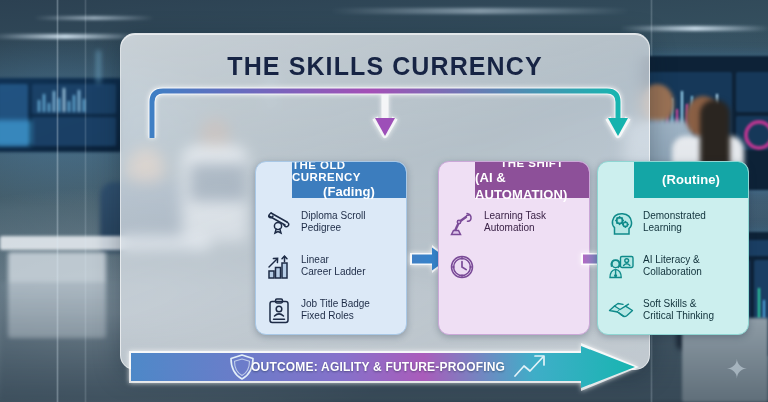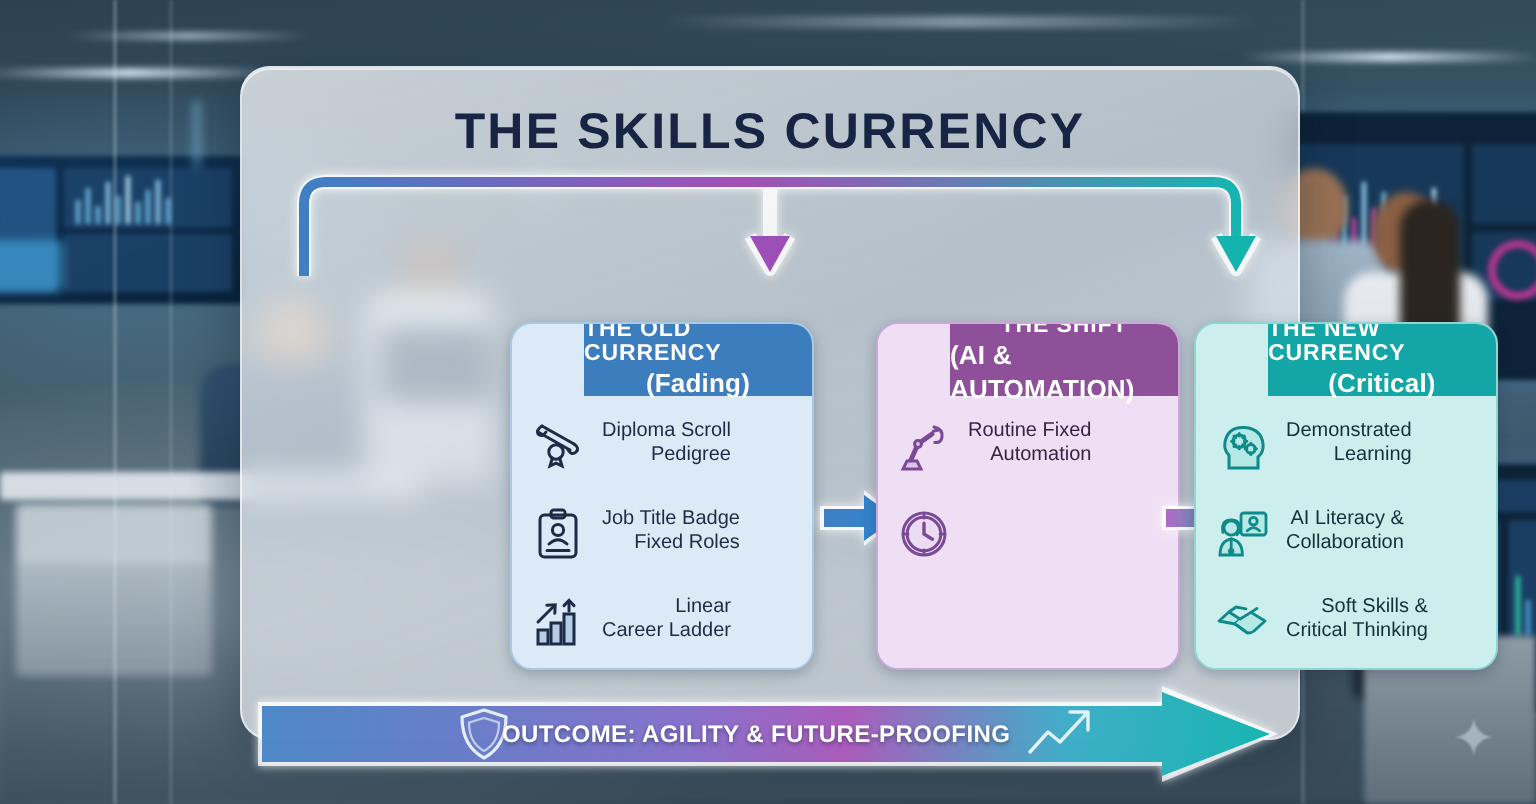--- a/index.html
+++ b/index.html
@@ -69,21 +69,21 @@
   .phead{height:36px;display:flex;flex-direction:column;align-items:center;justify-content:center;color:#fff;margin-left:36px;}
   .panel.old  .phead{background:#3c7dbe;}
   .panel.shift .phead{background:#8d5099;}
   .panel.new  .phead{background:#14a6a6;}
   .phead .h1{font-size:11.5px;font-weight:bold;letter-spacing:.45px;line-height:1.05;}
   .phead .h2{font-size:13px;font-weight:bold;letter-spacing:.1px;line-height:1.25;margin-top:1px;}
 
   .plist{padding:9px 8px 0 8px;}
   .pitem{display:flex;align-items:flex-start;gap:7px;height:42px;margin-bottom:2px;}
   .pico{width:30px;height:30px;flex:0 0 30px;display:flex;align-items:center;justify-content:center;margin-top:1px;}
-  .ptxt{font-size:10px;line-height:1.18;padding-top:3px;text-align:right;}
+  .ptxt{font-size:10px;line-height:1.18;padding-top:3px;}
   .panel.old  .ptxt{color:#1d2b46;}
   .panel.shift .ptxt{color:#3a2246;}
   .panel.new  .ptxt{color:#10313a;}
 
   
   .midarrow{position:absolute;top:208px;width:44px;height:34px;}
 
   
   .outcome{position:absolute;left:8px;top:309px;width:512px;height:48px;}
   .outcome-txt{
@@ -238,48 +238,48 @@
           </span>
           <span class="ptxt">
             <span>Diploma Scroll</span><br>
             <span>Pedigree</span>
           </span>
         </div>
 
         <div class="pitem">
           <span class="pico">
             <svg width="28" height="28" viewBox="0 0 28 28" fill="none" stroke="#1d2b46" stroke-width="1.5" stroke-linecap="round">
-              <rect x="5" y="4.5" width="18" height="21" rx="2.2"></rect>
-              <rect x="10.5" y="2" width="7" height="4" rx="1.4"></rect>
-              <circle cx="14" cy="12" r="2.8"></circle>
-              <path d="M9.5 19 Q14 14.8 18.5 19"></path>
-              <path d="M8.5 22.2 L19.5 22.2"></path>
-            </svg>
-          </span>
-          <span class="ptxt">
-            <span>Job Title Badge</span><br>
-            <span>Fixed Roles</span>
-          </span>
-        </div>
-
-        <div class="pitem">
-          <span class="pico">
-            <svg width="28" height="28" viewBox="0 0 28 28" fill="none" stroke="#1d2b46" stroke-width="1.5" stroke-linecap="round">
               <rect x="4" y="18" width="5" height="7" fill="#b6cde6"></rect>
               <rect x="10.5" y="14.5" width="5" height="10.5" fill="#b6cde6"></rect>
               <rect x="17" y="10" width="5" height="15" fill="#b6cde6"></rect>
               <path d="M4 14 L12 6"></path>
               <path d="M8.4 5.6 L12.6 5.4 L12.4 9.6"></path>
               <path d="M19.5 8.5 L19.5 3.5"></path>
               <path d="M17 5.8 L19.5 3.2 L22 5.8"></path>
             </svg>
           </span>
           <span class="ptxt">
             <span>Linear</span><br>
             <span>Career Ladder</span>
+          </span>
+        </div>
+
+        <div class="pitem">
+          <span class="pico">
+            <svg width="28" height="28" viewBox="0 0 28 28" fill="none" stroke="#1d2b46" stroke-width="1.5" stroke-linecap="round">
+              <rect x="5" y="4.5" width="18" height="21" rx="2.2"></rect>
+              <rect x="10.5" y="2" width="7" height="4" rx="1.4"></rect>
+              <circle cx="14" cy="12" r="2.8"></circle>
+              <path d="M9.5 19 Q14 14.8 18.5 19"></path>
+              <path d="M8.5 22.2 L19.5 22.2"></path>
+            </svg>
+          </span>
+          <span class="ptxt">
+            <span>Job Title Badge</span><br>
+            <span>Fixed Roles</span>
           </span>
         </div>
       </div>
     </div>
 
     <div class="midarrow" style="left:287px;">
       <svg width="44" height="34" viewBox="0 0 44 34">
         <defs>
           <linearGradient id="a1" x1="0" y1="0" x2="1" y2="0">
             <stop offset="0%" stop-color="#3f7fc4"></stop>
@@ -313,21 +313,21 @@
             <svg width="28" height="28" viewBox="0 0 28 28" fill="none" stroke="#7a4a97" stroke-width="1.5" stroke-linecap="round">
               <path d="M7 22 L11 13" stroke-width="2.4"></path>
               <path d="M11 13 L18 8" stroke-width="2.4"></path>
               <path d="M19 4.5 Q23.5 5.5 23 9.5 Q22.6 12.6 19.4 12.2"></path>
               <path d="M18.6 6.6 L21 6"></path>
               <circle cx="11" cy="13" r="1.7" fill="#ddc4ea"></circle>
               <path d="M3.5 25.5 L12.5 25.5 L10.5 21.5 L5.5 21.5 Z" fill="#ddc4ea"></path>
             </svg>
           </span>
           <span class="ptxt">
-            <span>Routine Fixed</span><br>
+            <span>Learning Task</span><br>
             <span>Automation</span>
           </span>
         </div>
 
         <div class="pitem">
           <span class="pico">
             <svg width="28" height="28" viewBox="0 0 28 28" fill="none" stroke="#7a4a97" stroke-width="1.5" stroke-linecap="round">
               <circle cx="14" cy="14" r="10.5" fill="#ecdcf3"></circle>
               <circle cx="14" cy="14" r="8.4"></circle>
               <path d="M14 8.6 L14 14 L18.2 16.6" stroke-width="1.7"></path>
@@ -356,22 +356,21 @@
         </defs>
         <g filter="url(#ag2)">
           <polygon points="2,11 24,11 24,3 42,17 24,31 24,23 2,23" fill="#ffffff" opacity=".8"></polygon>
         </g>
         <polygon points="4,12.5 24,12.5 24,5.5 40,17 24,28.5 24,21.5 4,21.5" fill="url(#a2)"></polygon>
       </svg>
     </div>
 
     <div class="panel new">
       <div class="phead">
-        <div class="h1">THE NEW CURRENCY</div>
-        <div class="h2">(Critical)</div>
+        <div class="h2">(Routine)</div>
       </div>
       <div class="plist">
 
         <div class="pitem">
           <span class="pico">
             <svg width="28" height="28" viewBox="0 0 28 28" fill="none" stroke="#0f8a8a" stroke-width="1.5" stroke-linecap="round">
               <path d="M22 25 L22 19.5 Q25 17 24.5 13 Q23.6 5.5 15.5 4.8 Q7 4.2 5.5 12 Q4.8 16 7.5 18.6 L7.5 25 Z" fill="#b6e8e5"></path>
               <circle cx="12.6" cy="11.6" r="3.1"></circle>
               <path d="M12.6 7.8 L12.6 9M12.6 14.2 L12.6 15.4M8.8 11.6 L10 11.6M15.2 11.6 L16.4 11.6M10 9 L10.8 9.8M14.4 13.4 L15.2 14.2M15.2 9 L14.4 9.8M10.8 13.4 L10 14.2"></path>
               <circle cx="18.4" cy="15.4" r="2.2"></circle>

